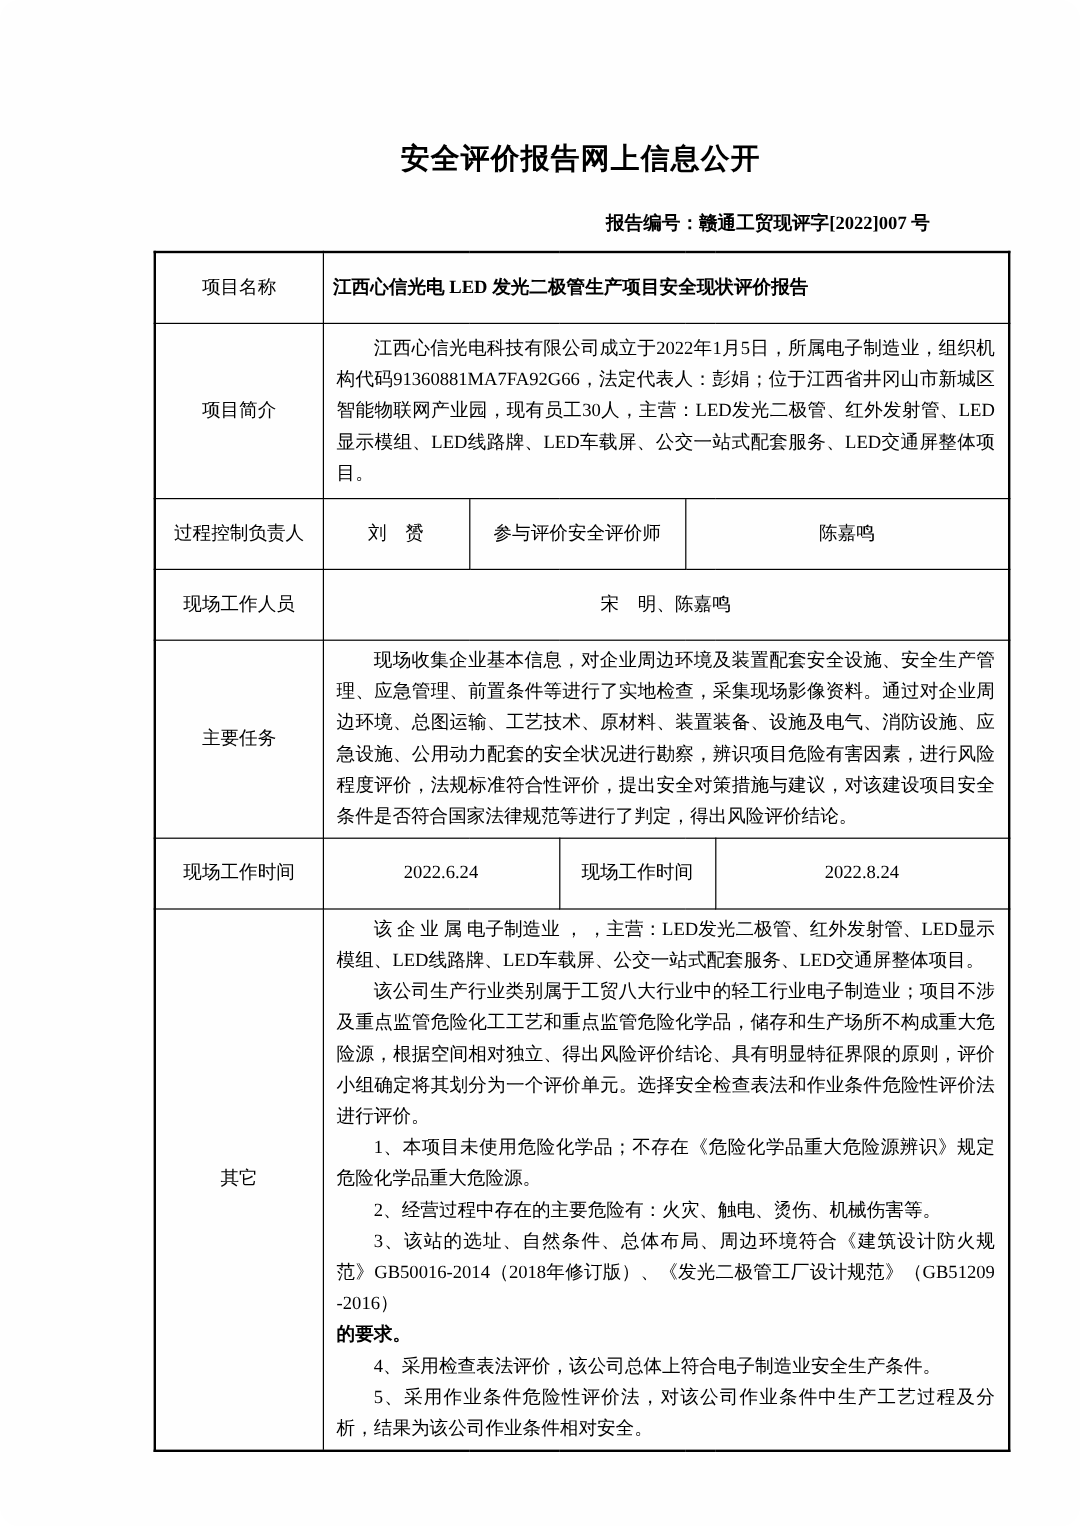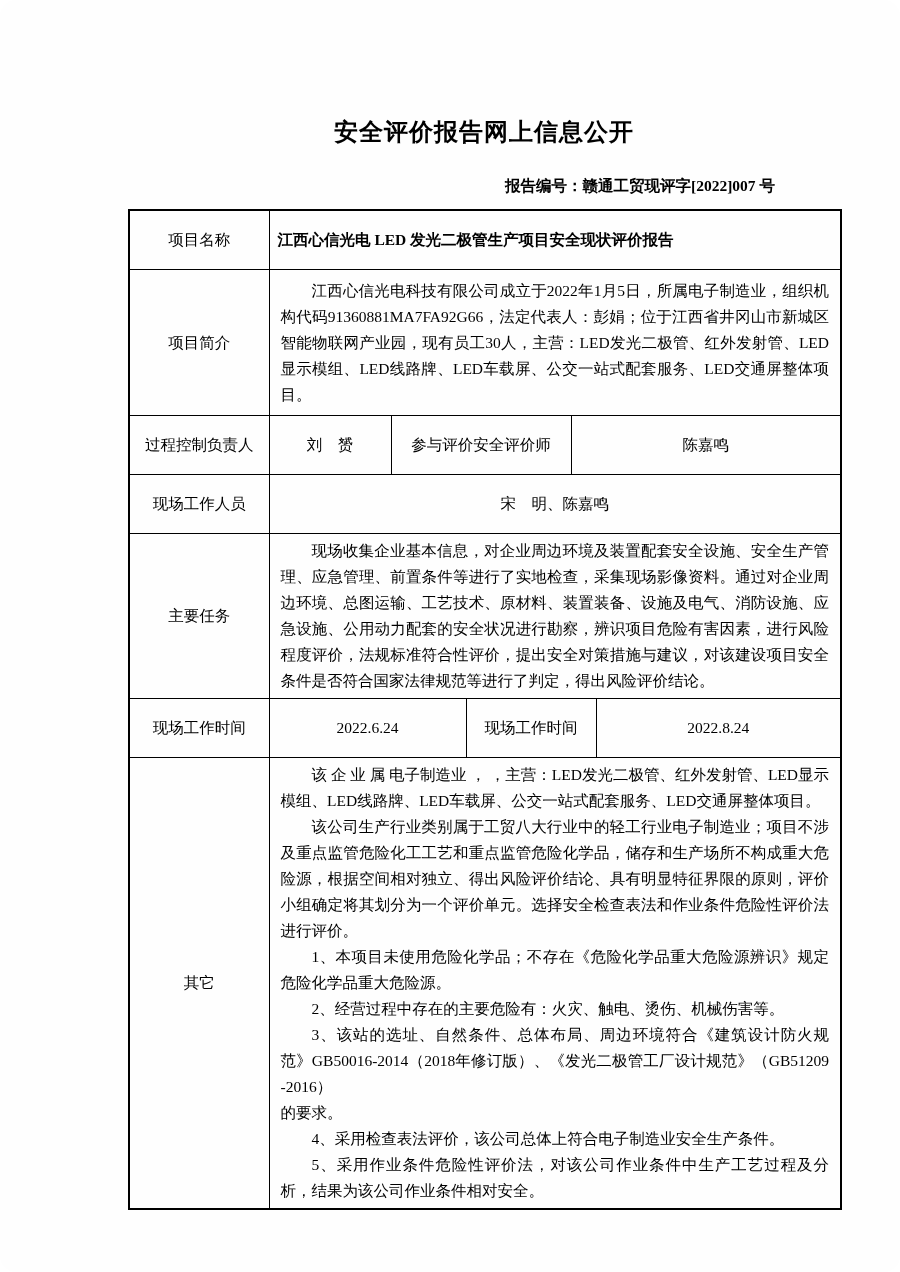--- a/index.html
+++ b/index.html
@@ -46,21 +46,21 @@
     line-height: 26px;
     vertical-align: middle;
     padding: 2px 8px;
     word-break: break-all;
   }
   td.lbl { text-align: center; padding: 16px 3px; }
   td.ctr { text-align: center; }
   td.txt { text-align: justify; padding: 4px 11px; }
   td.bold { font-weight: bold; }
   .para { text-indent: 2em; text-align: justify; }
-  .para.no-indent { text-indent: 0; }
+  .para.no-indent { text-indent: 0; font-weight: bold; }
 </style>
 </head>
 <body>
 
 <div class="page">
 
   <div class="doc-title">安全评价报告网上信息公开</div>
 
   <div class="report-no"><span>报告编号：</span><span>赣通工贸现评字[2022]007 号</span></div>
 

